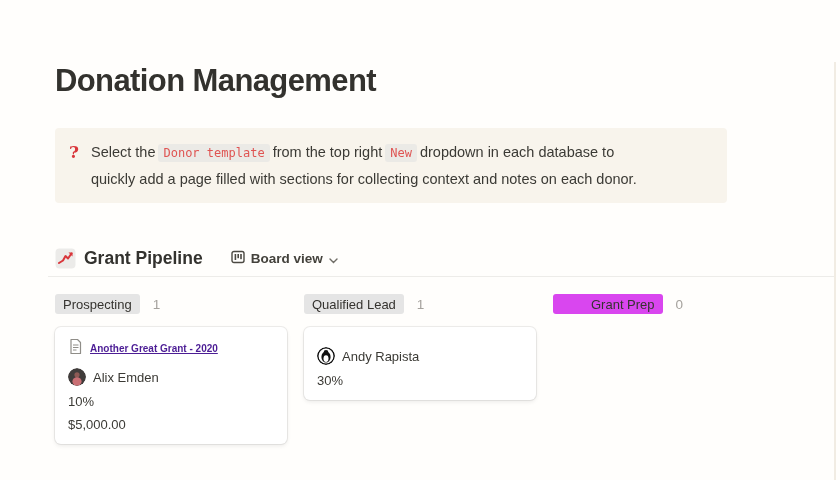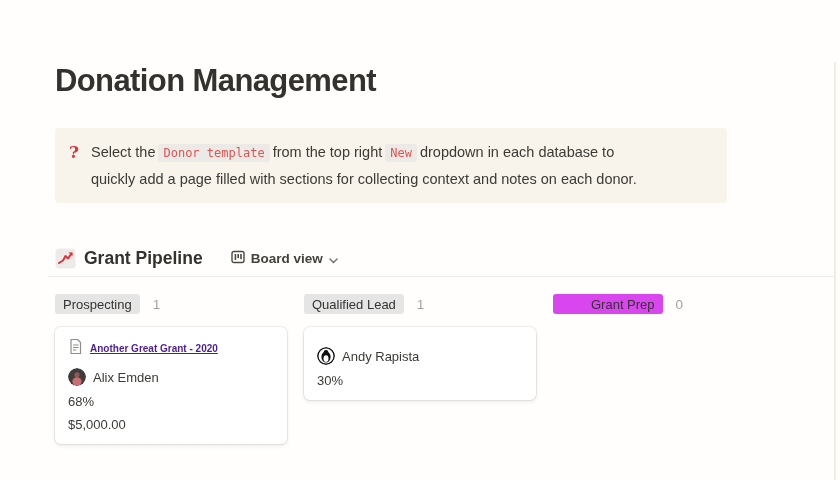--- a/index.html
+++ b/index.html
@@ -138,21 +138,21 @@
           <div class="assignee-row">
             <span class="avatar">
               <svg width="18" height="18" viewBox="0 0 18 18">
                 <circle cx="9" cy="9" r="9" fill="#403c3b"></circle>
                 <circle cx="9" cy="6.8" r="2.6" fill="#8d5a55"></circle>
                 <ellipse cx="9" cy="13.5" rx="4.6" ry="4.2" fill="#c96f74"></ellipse>
               </svg>
             </span>
             <span class="assignee-name">Alix Emden</span>
           </div>
-          <div class="card-line">68%</div>
+          <div class="card-line">10%</div>
           <div class="card-line">$5,000.00</div>
         </div>
       </div>
 
       <div class="col">
         <div class="col-header">
           <span class="badge badge-blue">Qualified Lead</span>
           <span class="col-count">1</span>
         </div>
         <div class="card">

